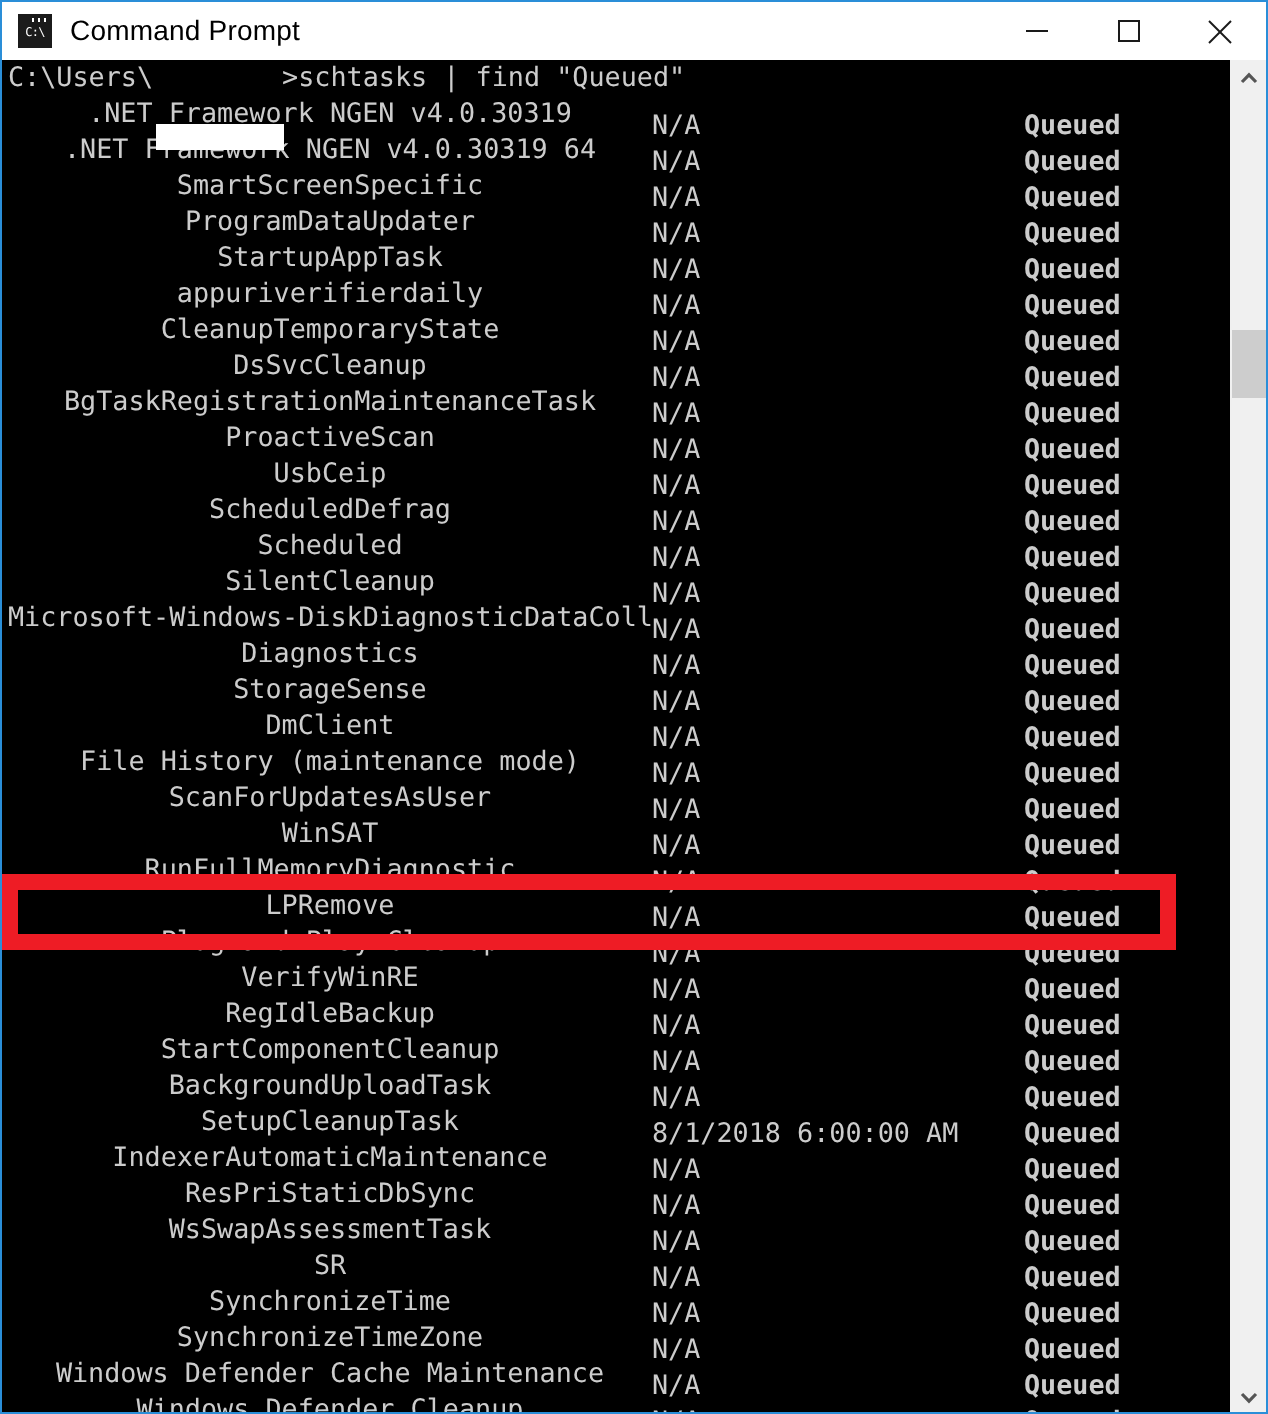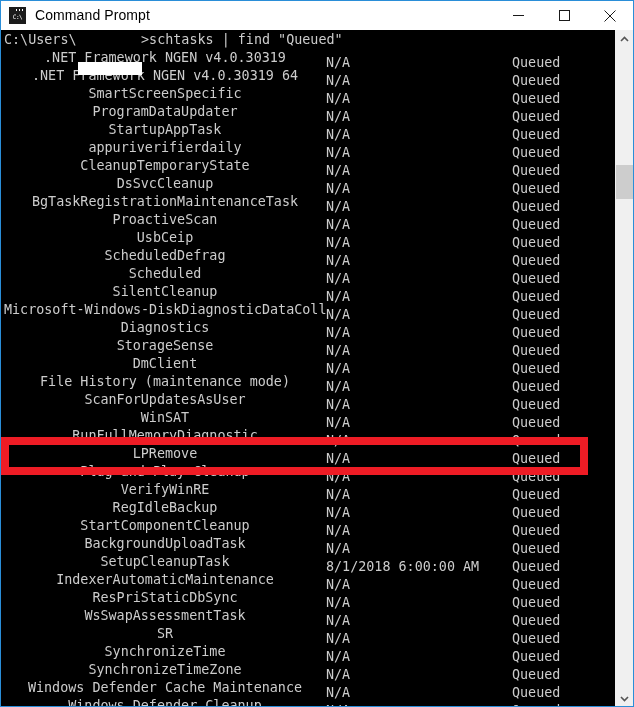--- a/index.html
+++ b/index.html
@@ -114,21 +114,21 @@
     font-family: "DejaVu Sans Mono", monospace;
     font-size: 13.4px;
     line-height: 18px;
     color: #cccccc;
     white-space: pre;
     letter-spacing: 0px;
   }
   .line { height: 18px; position: relative; }
   .col-name  { display: inline-block; width: 322px; overflow: hidden; text-align: center; }
   .col-next  { display: inline-block; width: 186px; }
-  .col-stat  { display: inline-block; }
+  .col-stat  { display: inline-block; font-weight: bold; }
 
   
   #redaction {
     position: absolute;
     left: 77px;
     top: 32px;
     width: 64px;
     height: 13px;
     background: #ffffff;
   }

